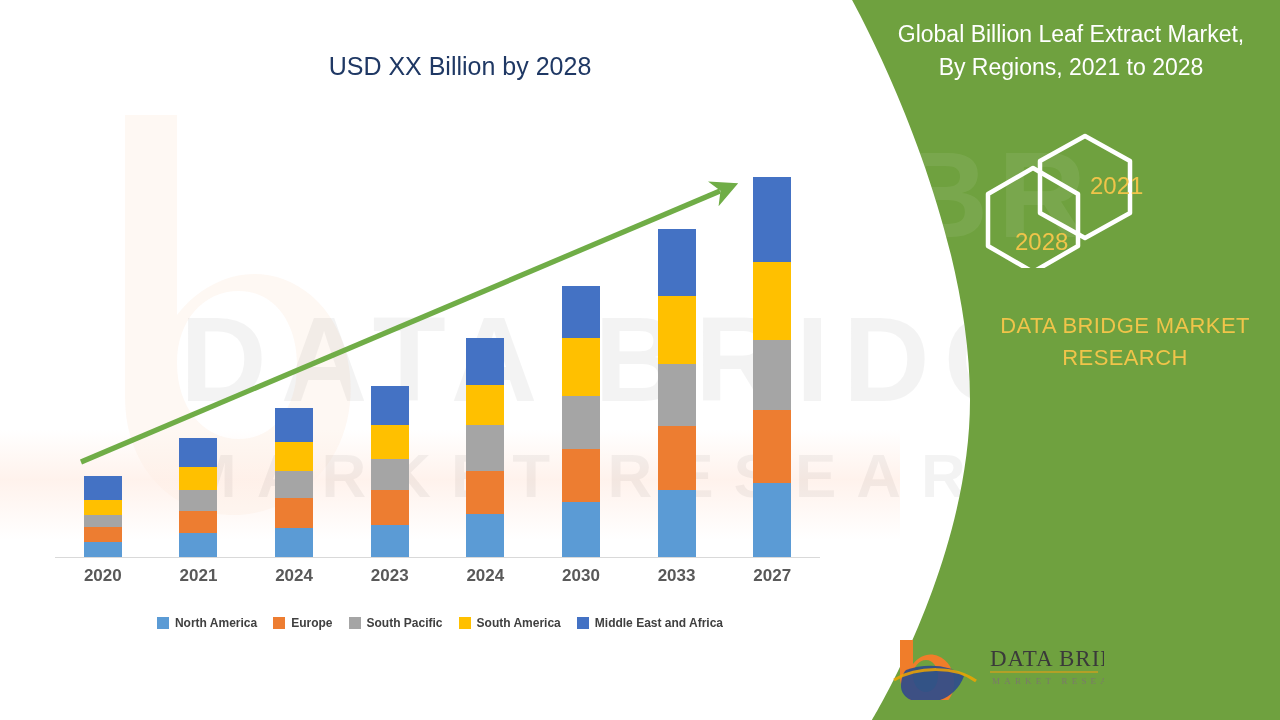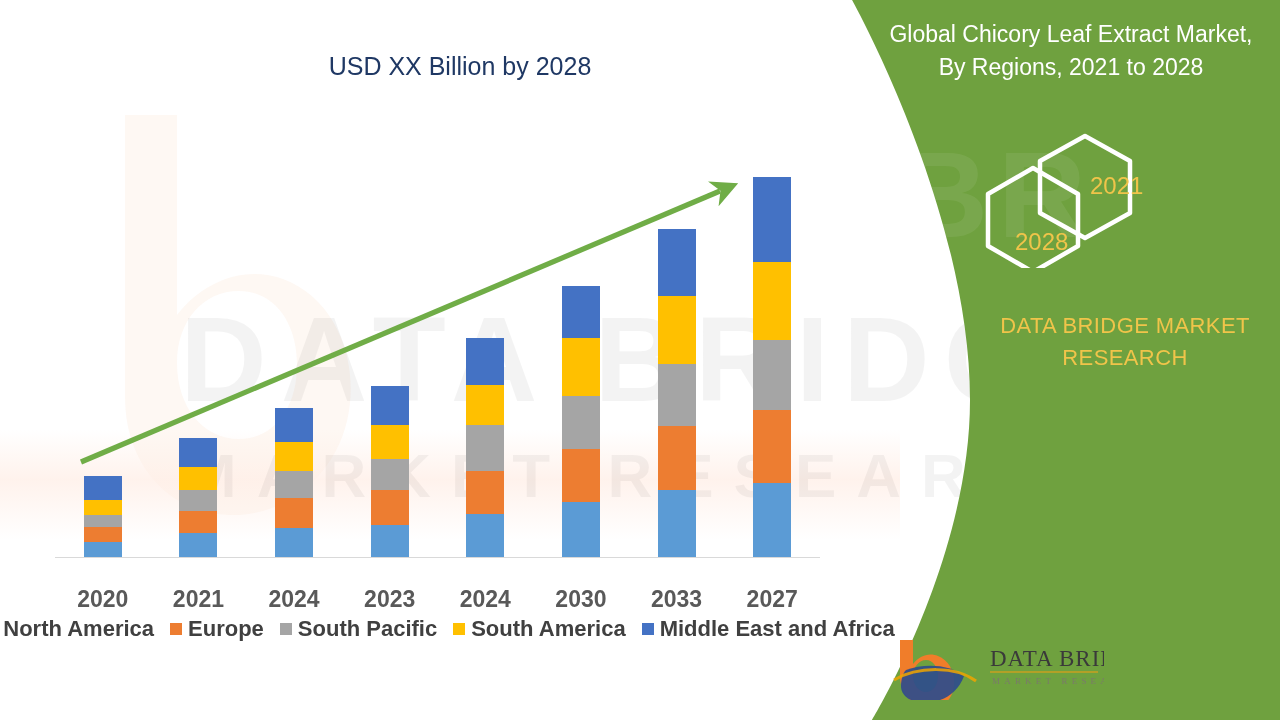--- a/index.html
+++ b/index.html
@@ -50,34 +50,34 @@
     width:96px;display:flex;flex-direction:column;justify-content:flex-end;align-items:center;height:100%;
   }
   .bar{width:38px;display:flex;flex-direction:column;}
   .seg{width:100%;}
 
   .xlabels{
     position:absolute;left:55px;top:566px;width:765px;height:30px;
     display:flex;justify-content:space-around;
   }
   .xlabel{
-    width:96px;text-align:center;color:#595959;font-size:23px;font-weight:700;margin-top:20px;
+    width:96px;text-align:center;color:#595959;font-size:17px;font-weight:700;
   }
 
   
   .trend-arrow{position:absolute;left:55px;top:150px;width:770px;height:410px;pointer-events:none;}
 
   
   .legend{
     position:absolute;left:55px;top:616px;width:770px;
     display:flex;justify-content:center;align-items:center;gap:16px;
   }
   .legend-item{display:flex;align-items:center;gap:6px;}
   .legend-swatch{width:12px;height:12px;display:inline-block;}
-  .legend-label{color:#404040;font-size:22px;font-weight:700;white-space:nowrap;}
+  .legend-label{color:#404040;font-size:12px;font-weight:700;white-space:nowrap;}
 
   
   .green-panel{position:absolute;right:0;top:0;width:460px;height:720px;}
   .gp-svg{position:absolute;inset:0;}
   .gp-title{
     position:absolute;left:862px;top:18px;width:418px;text-align:center;
     color:#ffffff;font-size:23px;line-height:33px;font-weight:400;
   }
   .hex-wrap{position:absolute;left:975px;top:128px;width:200px;height:140px;}
   .hex-label{
@@ -236,21 +236,21 @@
 
   <div class="green-panel">
     <svg class="gp-svg" viewBox="0 0 460 720" preserveAspectRatio="none">
       <path id="gp-shape" d="M32 0 L460 0 L460 720 L52 720 C52 720 150 560 150 400 C150 210 32 0 32 0 Z" fill="#6FA13F"></path>
     </svg>
   </div>
 
   <div class="gp-watermark">BR</div>
 
   <div class="gp-title">
-    <div>Global Chicory Leaf Extract Market,</div>
+    <div>Global Billion Leaf Extract Market,</div>
     <div>By Regions, 2021 to 2028</div>
   </div>
 
   <svg class="hex-wrap" viewBox="0 0 200 140">
     <polygon points="110,8 155,33 155,85 110,110 65,85 65,33" fill="none" stroke="#ffffff" stroke-width="4.5" stroke-linejoin="round"></polygon>
     <polygon points="58,40 103,66 103,118 58,144 13,118 13,66" fill="none" stroke="#ffffff" stroke-width="4.5" stroke-linejoin="round"></polygon>
   </svg>
   <div class="hex-label hex-2021">2021</div>
   <div class="hex-label hex-2028">2028</div>
 

